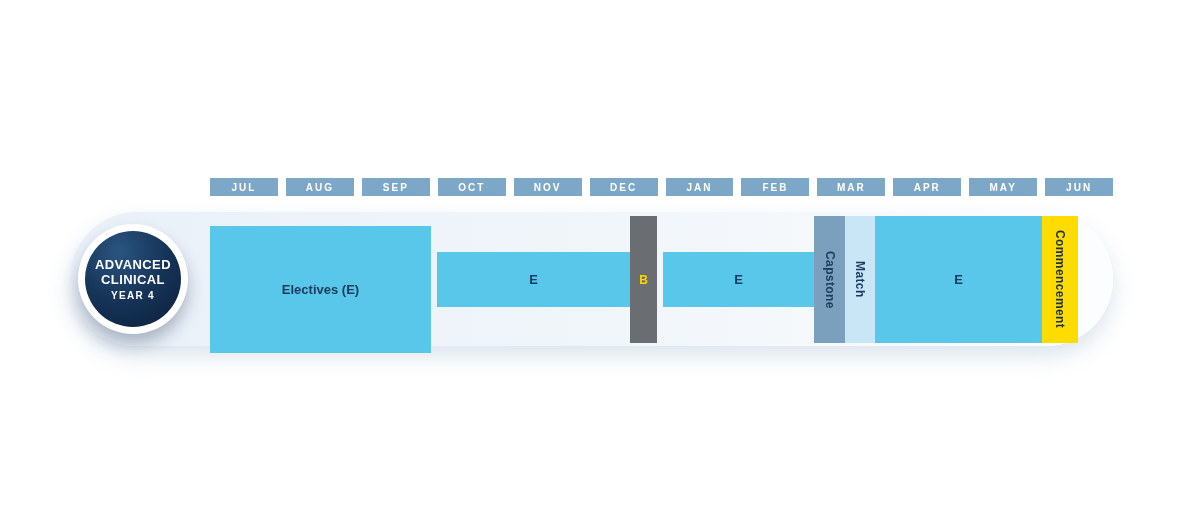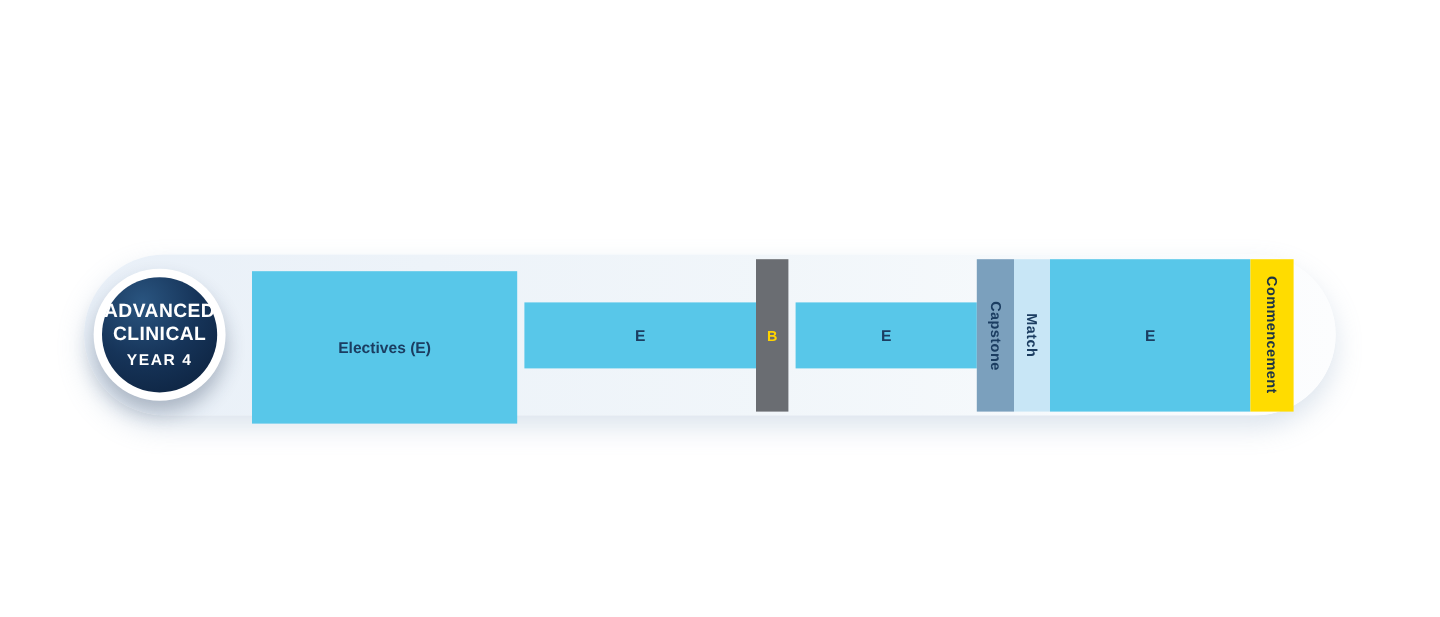--- a/index.html
+++ b/index.html
@@ -28,22 +28,22 @@
     position:absolute; left:78px; top:224px; width:110px; height:110px; border-radius:50%;
     background:#ffffff; display:flex; align-items:center; justify-content:center;
     box-shadow:0 10px 16px rgba(25,45,75,0.30);
   }
   .badge-inner {
     width:96px; height:96px; border-radius:50%;
     background:radial-gradient(circle at 35% 22%, #2a5580 0%, #163459 48%, #0b1f3a 100%);
     color:#ffffff; display:flex; flex-direction:column; align-items:center; justify-content:center;
     text-align:center;
   }
-  .badge-title { font-size:16px; font-weight:700; letter-spacing:0.4px; line-height:1.18; }
-  .badge-year  { font-size:13px; font-weight:700; letter-spacing:1.3px; margin-top:3px; }
+  .badge-title { font-size:13px; font-weight:700; letter-spacing:0.4px; line-height:1.18; }
+  .badge-year  { font-size:10px; font-weight:700; letter-spacing:1.3px; margin-top:3px; }
 
   
   .bar { position:absolute; left:210px; top:216px; width:903px; height:127px; }
   .seg { position:absolute; top:0; height:100%; display:flex; align-items:center; justify-content:center; }
   .seg-label { color:#1b3d61; font-size:13px; font-weight:700; }
 
   .seg-electives   { left:0px;   width:221px; background:#58c7e9;margin-top:10px; }
   .seg-fall        { left:227px; width:193px; flex-direction:column; align-items:stretch; }
   .seg-b           { left:420px; width:27px;  background:#6a6d72; }
   .seg-winter      { left:453px; width:151px; flex-direction:column; align-items:stretch; }
@@ -61,20 +61,34 @@
     writing-mode:vertical-rl; text-orientation:mixed;
     color:#1b3d61; font-size:12px; font-weight:700; letter-spacing:0.4px; white-space:nowrap;
   }
   .v-dark { color:#1d3345; }
 </style>
 </head>
 <body>
 
 <div class="canvas">
 
+  <div class="months-row">
+    <div class="month-cell">JUL</div>
+    <div class="month-cell">AUG</div>
+    <div class="month-cell">SEP</div>
+    <div class="month-cell">OCT</div>
+    <div class="month-cell">NOV</div>
+    <div class="month-cell">DEC</div>
+    <div class="month-cell">JAN</div>
+    <div class="month-cell">FEB</div>
+    <div class="month-cell">MAR</div>
+    <div class="month-cell">APR</div>
+    <div class="month-cell">MAY</div>
+    <div class="month-cell">JUN</div>
+  </div>
 
   <div class="pill"></div>
 
   <div class="badge">
     <div class="badge-inner">
       <div class="badge-title">ADVANCED</div>
       <div class="badge-title">CLINICAL</div>
       <div class="badge-year">YEAR 4</div>
     </div>
   </div>

